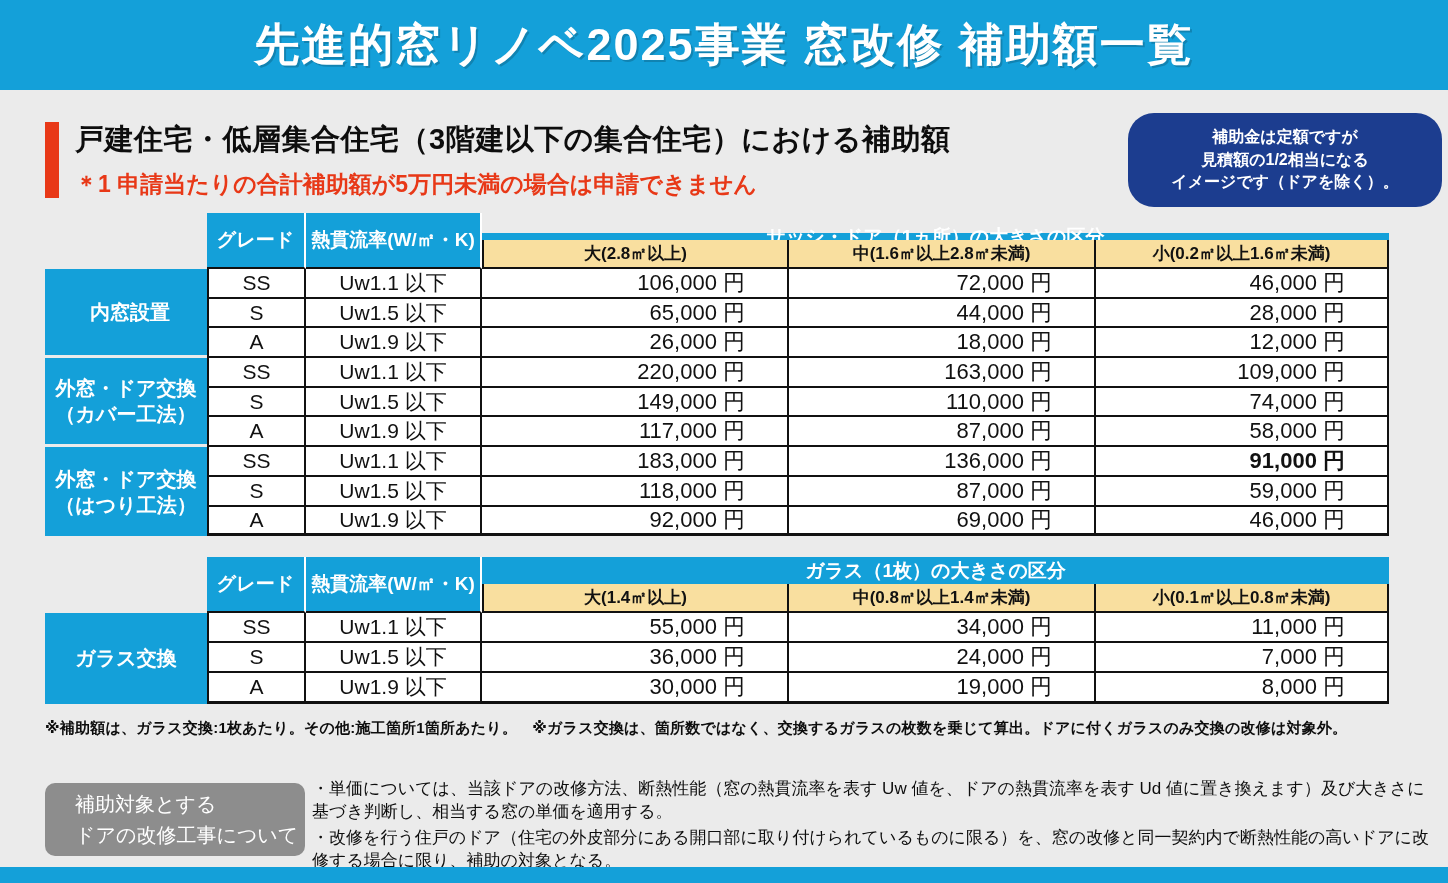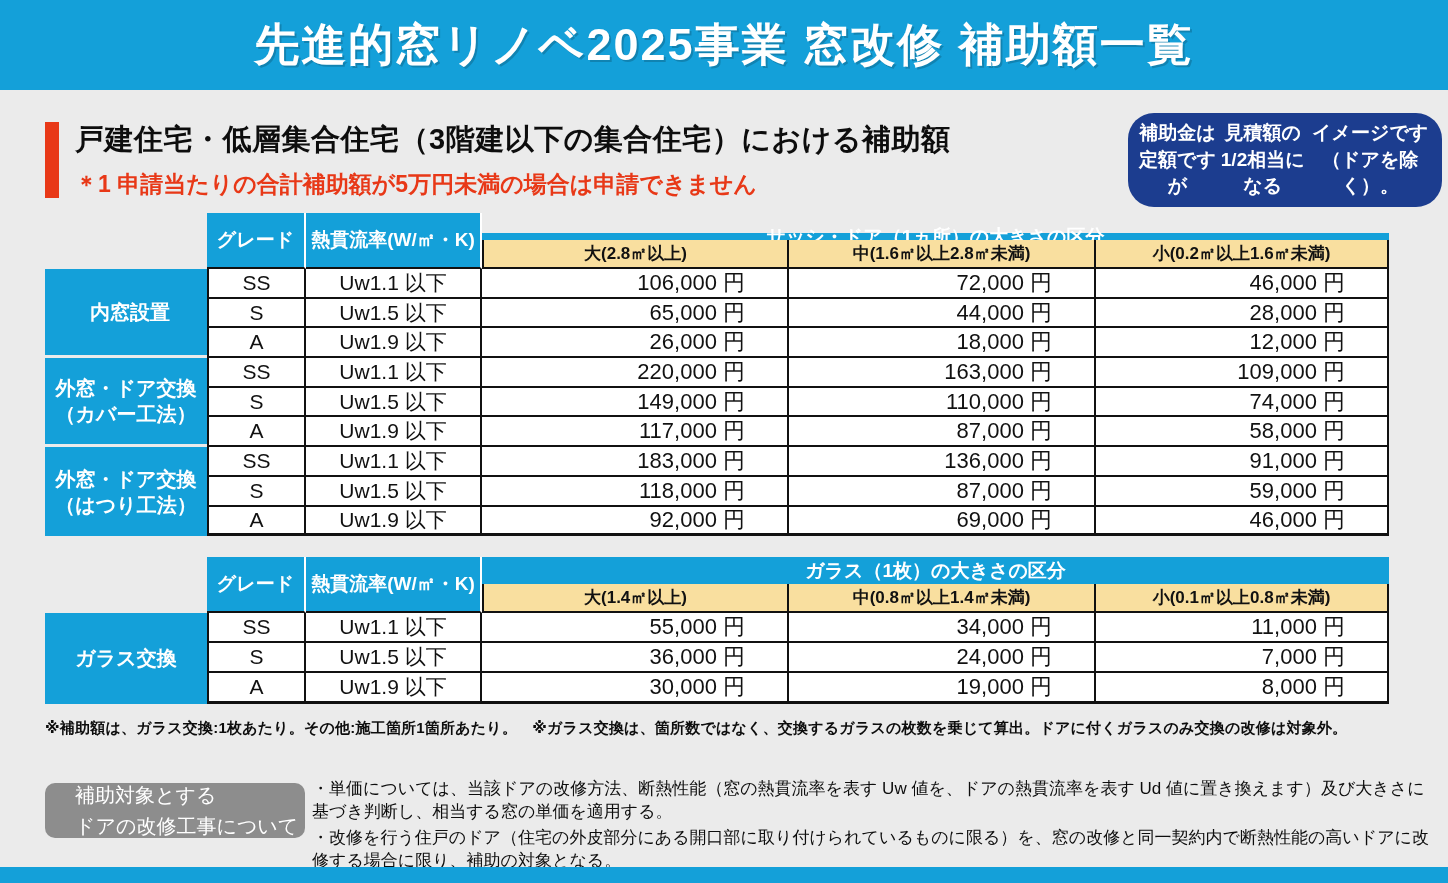--- a/index.html
+++ b/index.html
@@ -40,22 +40,22 @@
     margin-left:30px;font-size:29px;font-weight:bold;color:#0d0d0d;letter-spacing:.5px;
   }
   .section-head .note{
     margin-left:30px;margin-top:9px;font-size:23px;font-weight:bold;color:var(--red);
   }
 
   
   .badge{
     position:absolute;top:113px;left:1128px;width:314px;height:94px;
     background:var(--navy);border-radius:26px;
-    display:flex;flex-direction:row;justify-content:center;align-items:center;
-    color:#fff;font-size:19px;font-weight:bold;line-height:1.42;text-align:center;
+    display:flex;flex-direction:column;justify-content:center;align-items:center;
+    color:#fff;font-size:16px;font-weight:bold;line-height:1.42;text-align:center;
     padding:4px 10px;
   }
 
   
   .grid-table{position:absolute;left:45px;display:grid;grid-template-columns:162px 99px 176px 307px 307px 293px;}
   #table1{top:213px;}
   #table2{top:557px;}
 
   .cell{display:flex;align-items:center;justify-content:center;}
   .c-corner{background:transparent;}
@@ -88,21 +88,21 @@
   .row-last{border-bottom-width:3px;}
 
   
   .footnote{
     position:absolute;top:719px;left:45px;width:1360px;
     font-size:15px;font-weight:600;color:#0d0d0d;letter-spacing:.2px;
   }
 
   
   .door-box{
-    position:absolute;top:783px;left:45px;width:260px;height:55px;
+    position:absolute;top:783px;left:45px;width:260px;height:73px;
     background:var(--grey);border-radius:10px;
     display:flex;flex-direction:column;justify-content:center;
     padding-left:30px;color:#fff;font-size:20px;line-height:1.55;
   }
   .door-notes{
     position:absolute;top:777px;left:312px;width:1128px;
     font-size:17px;line-height:1.38;color:#0d0d0d;
   }
   .door-notes p{margin:0 0 2px 0;}
 
@@ -176,21 +176,21 @@
       <div class="cell c-data num" style="grid-area: 8 / 5 / 9 / 6;">87,000 円</div>
       <div class="cell c-data num" style="grid-area: 8 / 6 / 9 / 7;">58,000 円</div>
       <div class="cell c-label last" style="grid-area: 9 / 1 / 12 / 2;">
         <div>外窓・ドア交換</div>
         <div>（はつり工法）</div>
       </div>
       <div class="cell c-data grade" style="grid-area: 9 / 2 / 10 / 3;">SS</div>
       <div class="cell c-data uval" style="grid-area: 9 / 3 / 10 / 4;">Uw1.1 以下</div>
       <div class="cell c-data num" style="grid-area: 9 / 4 / 10 / 5;">183,000 円</div>
       <div class="cell c-data num" style="grid-area: 9 / 5 / 10 / 6;">136,000 円</div>
-      <div class="cell c-data num" style="grid-area: 9 / 6 / 10 / 7;">91,000 円</div>
+      <div class="cell c-data num" style="grid-area: 9 / 6 / 10 / 7; font-weight: bold;">91,000 円</div>
       <div class="cell c-data grade" style="grid-area: 10 / 2 / 11 / 3;">S</div>
       <div class="cell c-data uval" style="grid-area: 10 / 3 / 11 / 4;">Uw1.5 以下</div>
       <div class="cell c-data num" style="grid-area: 10 / 4 / 11 / 5;">118,000 円</div>
       <div class="cell c-data num" style="grid-area: 10 / 5 / 11 / 6;">87,000 円</div>
       <div class="cell c-data num" style="grid-area: 10 / 6 / 11 / 7;">59,000 円</div>
       <div class="cell c-data grade row-last" style="grid-area: 11 / 2 / 12 / 3;">A</div>
       <div class="cell c-data uval row-last" style="grid-area: 11 / 3 / 12 / 4;">Uw1.9 以下</div>
       <div class="cell c-data num row-last" style="grid-area: 11 / 4 / 12 / 5;">92,000 円</div>
       <div class="cell c-data num row-last" style="grid-area: 11 / 5 / 12 / 6;">69,000 円</div>
       <div class="cell c-data num row-last" style="grid-area: 11 / 6 / 12 / 7;">46,000 円</div>

